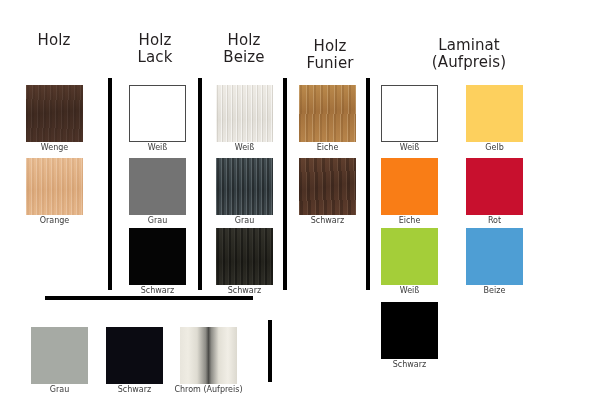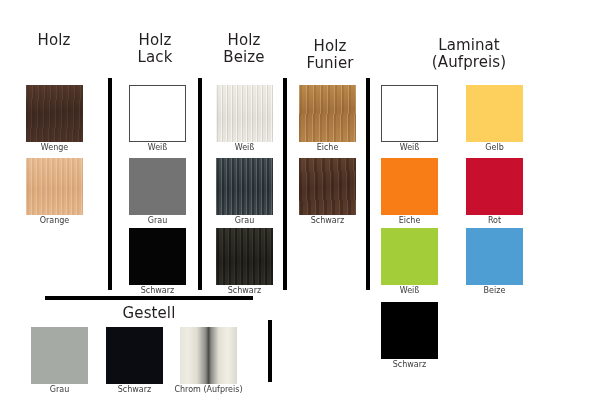--- a/index.html
+++ b/index.html
@@ -222,21 +222,20 @@
   </div>
   <div class="cell" style="left:466px; top:158px;">
     <div class="chip" style="background:#c8102e;"></div>
     <div class="chip-label">Rot</div>
   </div>
   <div class="cell" style="left:466px; top:228px;">
     <div class="chip" style="background:#4e9ed4;"></div>
     <div class="chip-label">Beize</div>
   </div>
 
-  <div class="col-title" style="left:89px; top:305px; width:120px; font-size:15px;">Gestell</div>
 
   <div class="cell" style="left:31px; top:327px;">
     <div class="chip" style="background:#a6aaa4;"></div>
     <div class="chip-label">Grau</div>
   </div>
   <div class="cell" style="left:106px; top:327px;">
     <div class="chip" style="background:#0b0b12;"></div>
     <div class="chip-label">Schwarz</div>
   </div>
   <div class="cell" style="left:180px; top:327px;">

